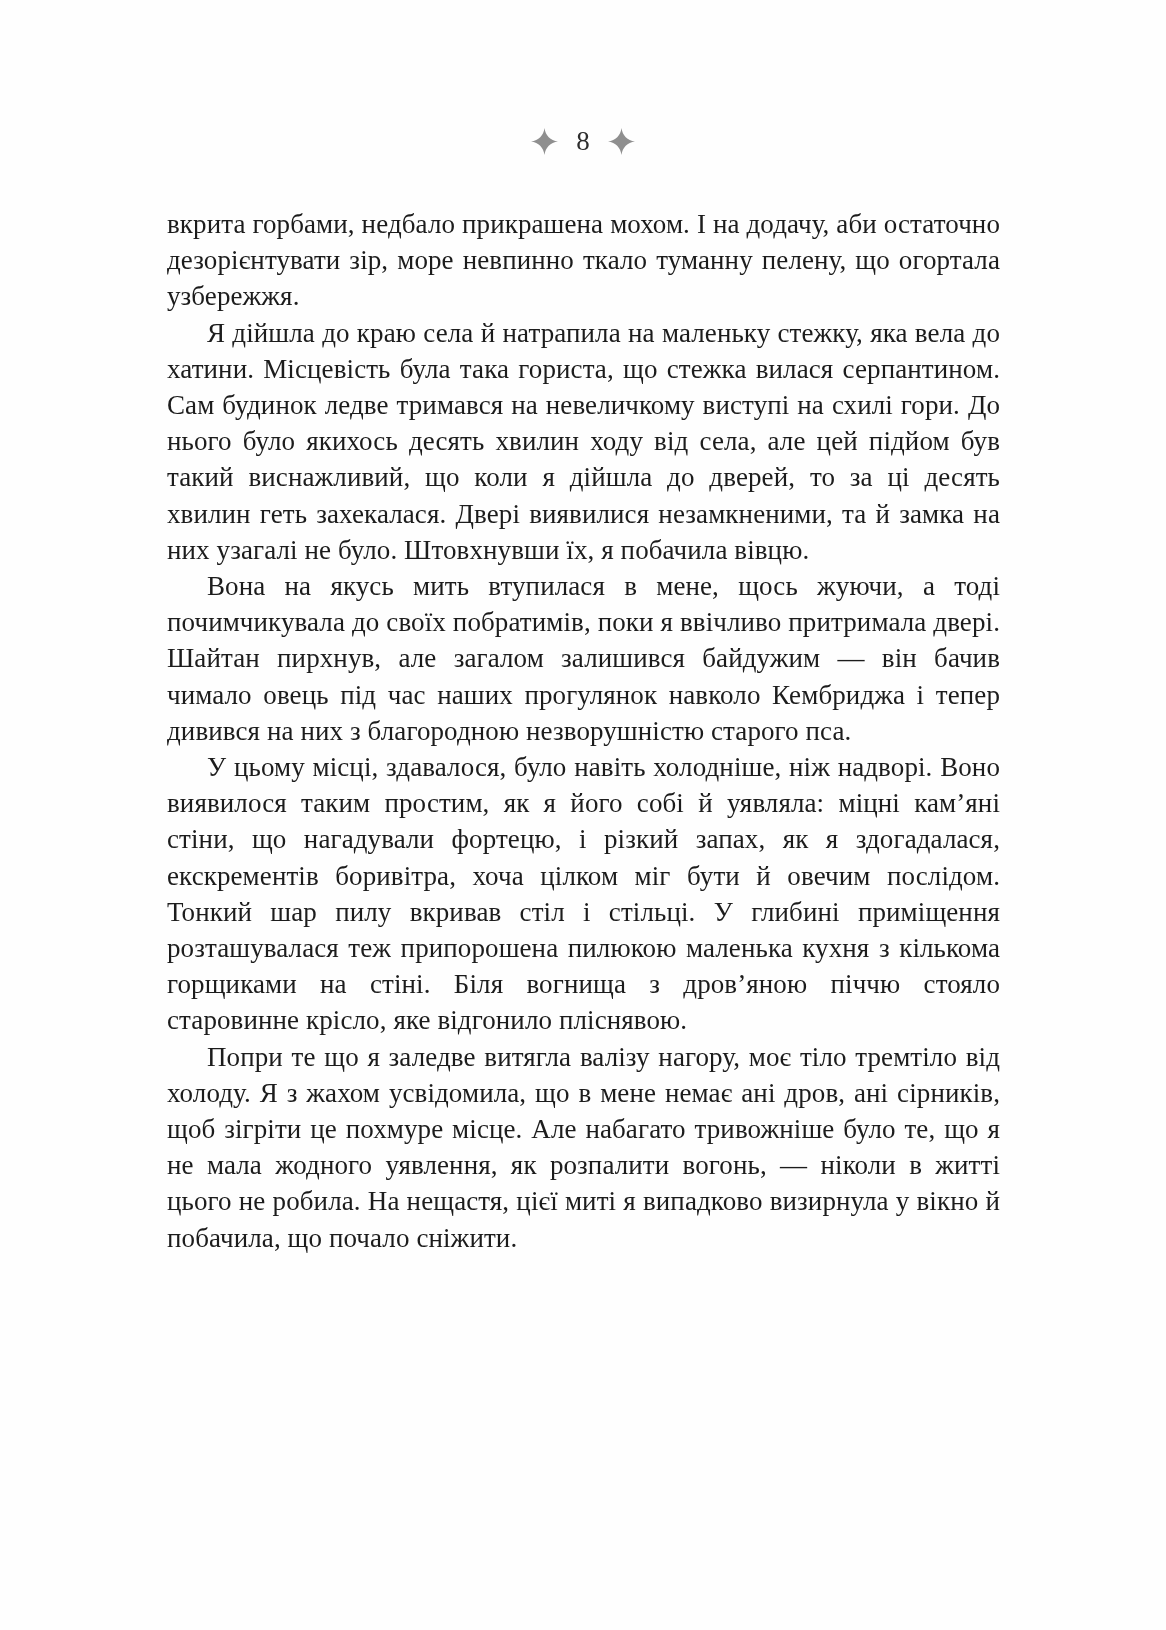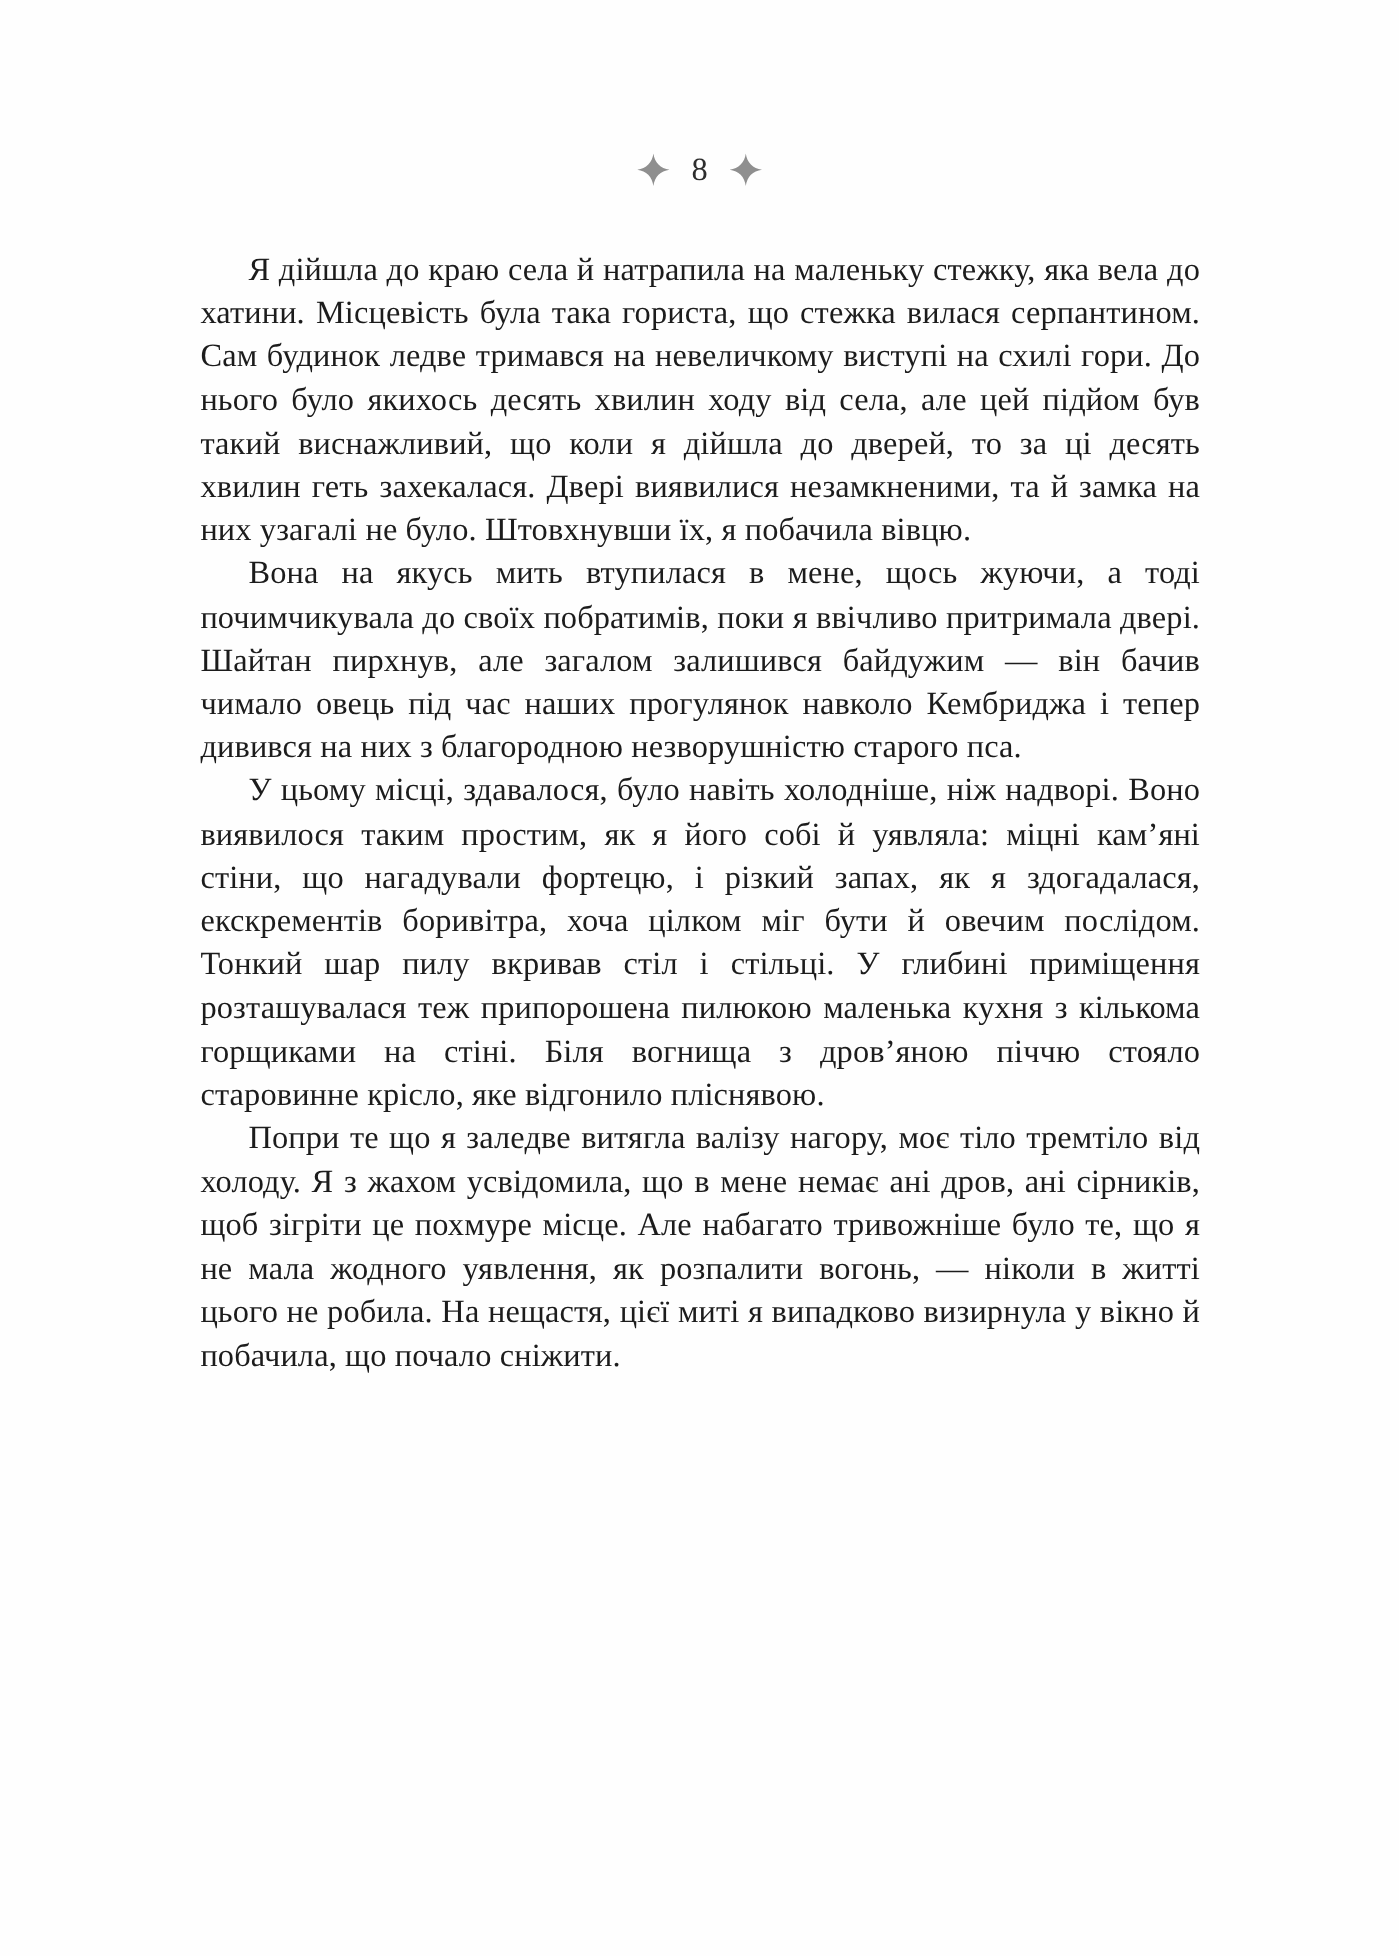--- a/index.html
+++ b/index.html
@@ -79,19 +79,20 @@
     </span>
     <span class="page-number">8</span>
     <span class="star">
       <svg width="27" height="27" viewBox="0 0 24 24" aria-hidden="true">
         <path d="M12 0 C12.9 6.8 17.2 11.1 24 12 C17.2 12.9 12.9 17.2 12 24 C11.1 17.2 6.8 12.9 0 12 C6.8 11.1 11.1 6.8 12 0 Z" fill="#8f8f8f"></path>
       </svg>
     </span>
   </header>
 
   <main class="text-block">
+    <p class="para no-indent">вкрита горбами, недбало прикрашена мохом. І на додачу, аби остаточно дезорієнтувати зір, море невпинно ткало туманну пелену, що огортала узбережжя.</p>
     <p class="para">Я дійшла до краю села й натрапила на маленьку стежку, яка вела до хатини. Місцевість була така гориста, що стежка вилася серпантином. Сам будинок ледве тримався на невеличкому виступі на схилі гори. До нього було якихось десять хвилин ходу від села, але цей підйом був такий виснажливий, що коли я дійшла до дверей, то за ці десять хвилин геть захекалася. Двері виявилися незамкненими, та й замка на них узагалі не було. Штовхнувши їх, я побачила вівцю.</p>
     <p class="para">Вона на якусь мить втупилася в мене, щось жуючи, а тоді почимчикувала до своїх побратимів, поки я ввічливо притримала двері. Шайтан пирхнув, але загалом залишився байдужим — він бачив чимало овець під час наших прогулянок навколо Кембриджа і тепер дивився на них з благородною незворушністю старого пса.</p>
     <p class="para">У цьому місці, здавалося, було навіть холодніше, ніж надворі. Воно виявилося таким простим, як я його собі й уявляла: міцні кам’яні стіни, що нагадували фортецю, і різкий запах, як я здогадалася, екскрементів боривітра, хоча цілком міг бути й овечим послідом. Тонкий шар пилу вкривав стіл і стільці. У глибині приміщення розташувалася теж припорошена пилюкою маленька кухня з кількома горщиками на стіні. Біля вогнища з дров’яною піччю стояло старовинне крісло, яке відгонило пліснявою.</p>
     <p class="para">Попри те що я заледве витягла валізу нагору, моє тіло тремтіло від холоду. Я з жахом усвідомила, що в мене немає ані дров, ані сірників, щоб зігріти це похмуре місце. Але набагато тривожніше було те, що я не мала жодного уявлення, як розпалити вогонь, — ніколи в житті цього не робила. На нещастя, цієї миті я випадково визирнула у вікно й побачила, що почало сніжити.</p>
   </main>
 
 </div>
 
 </body></html>

